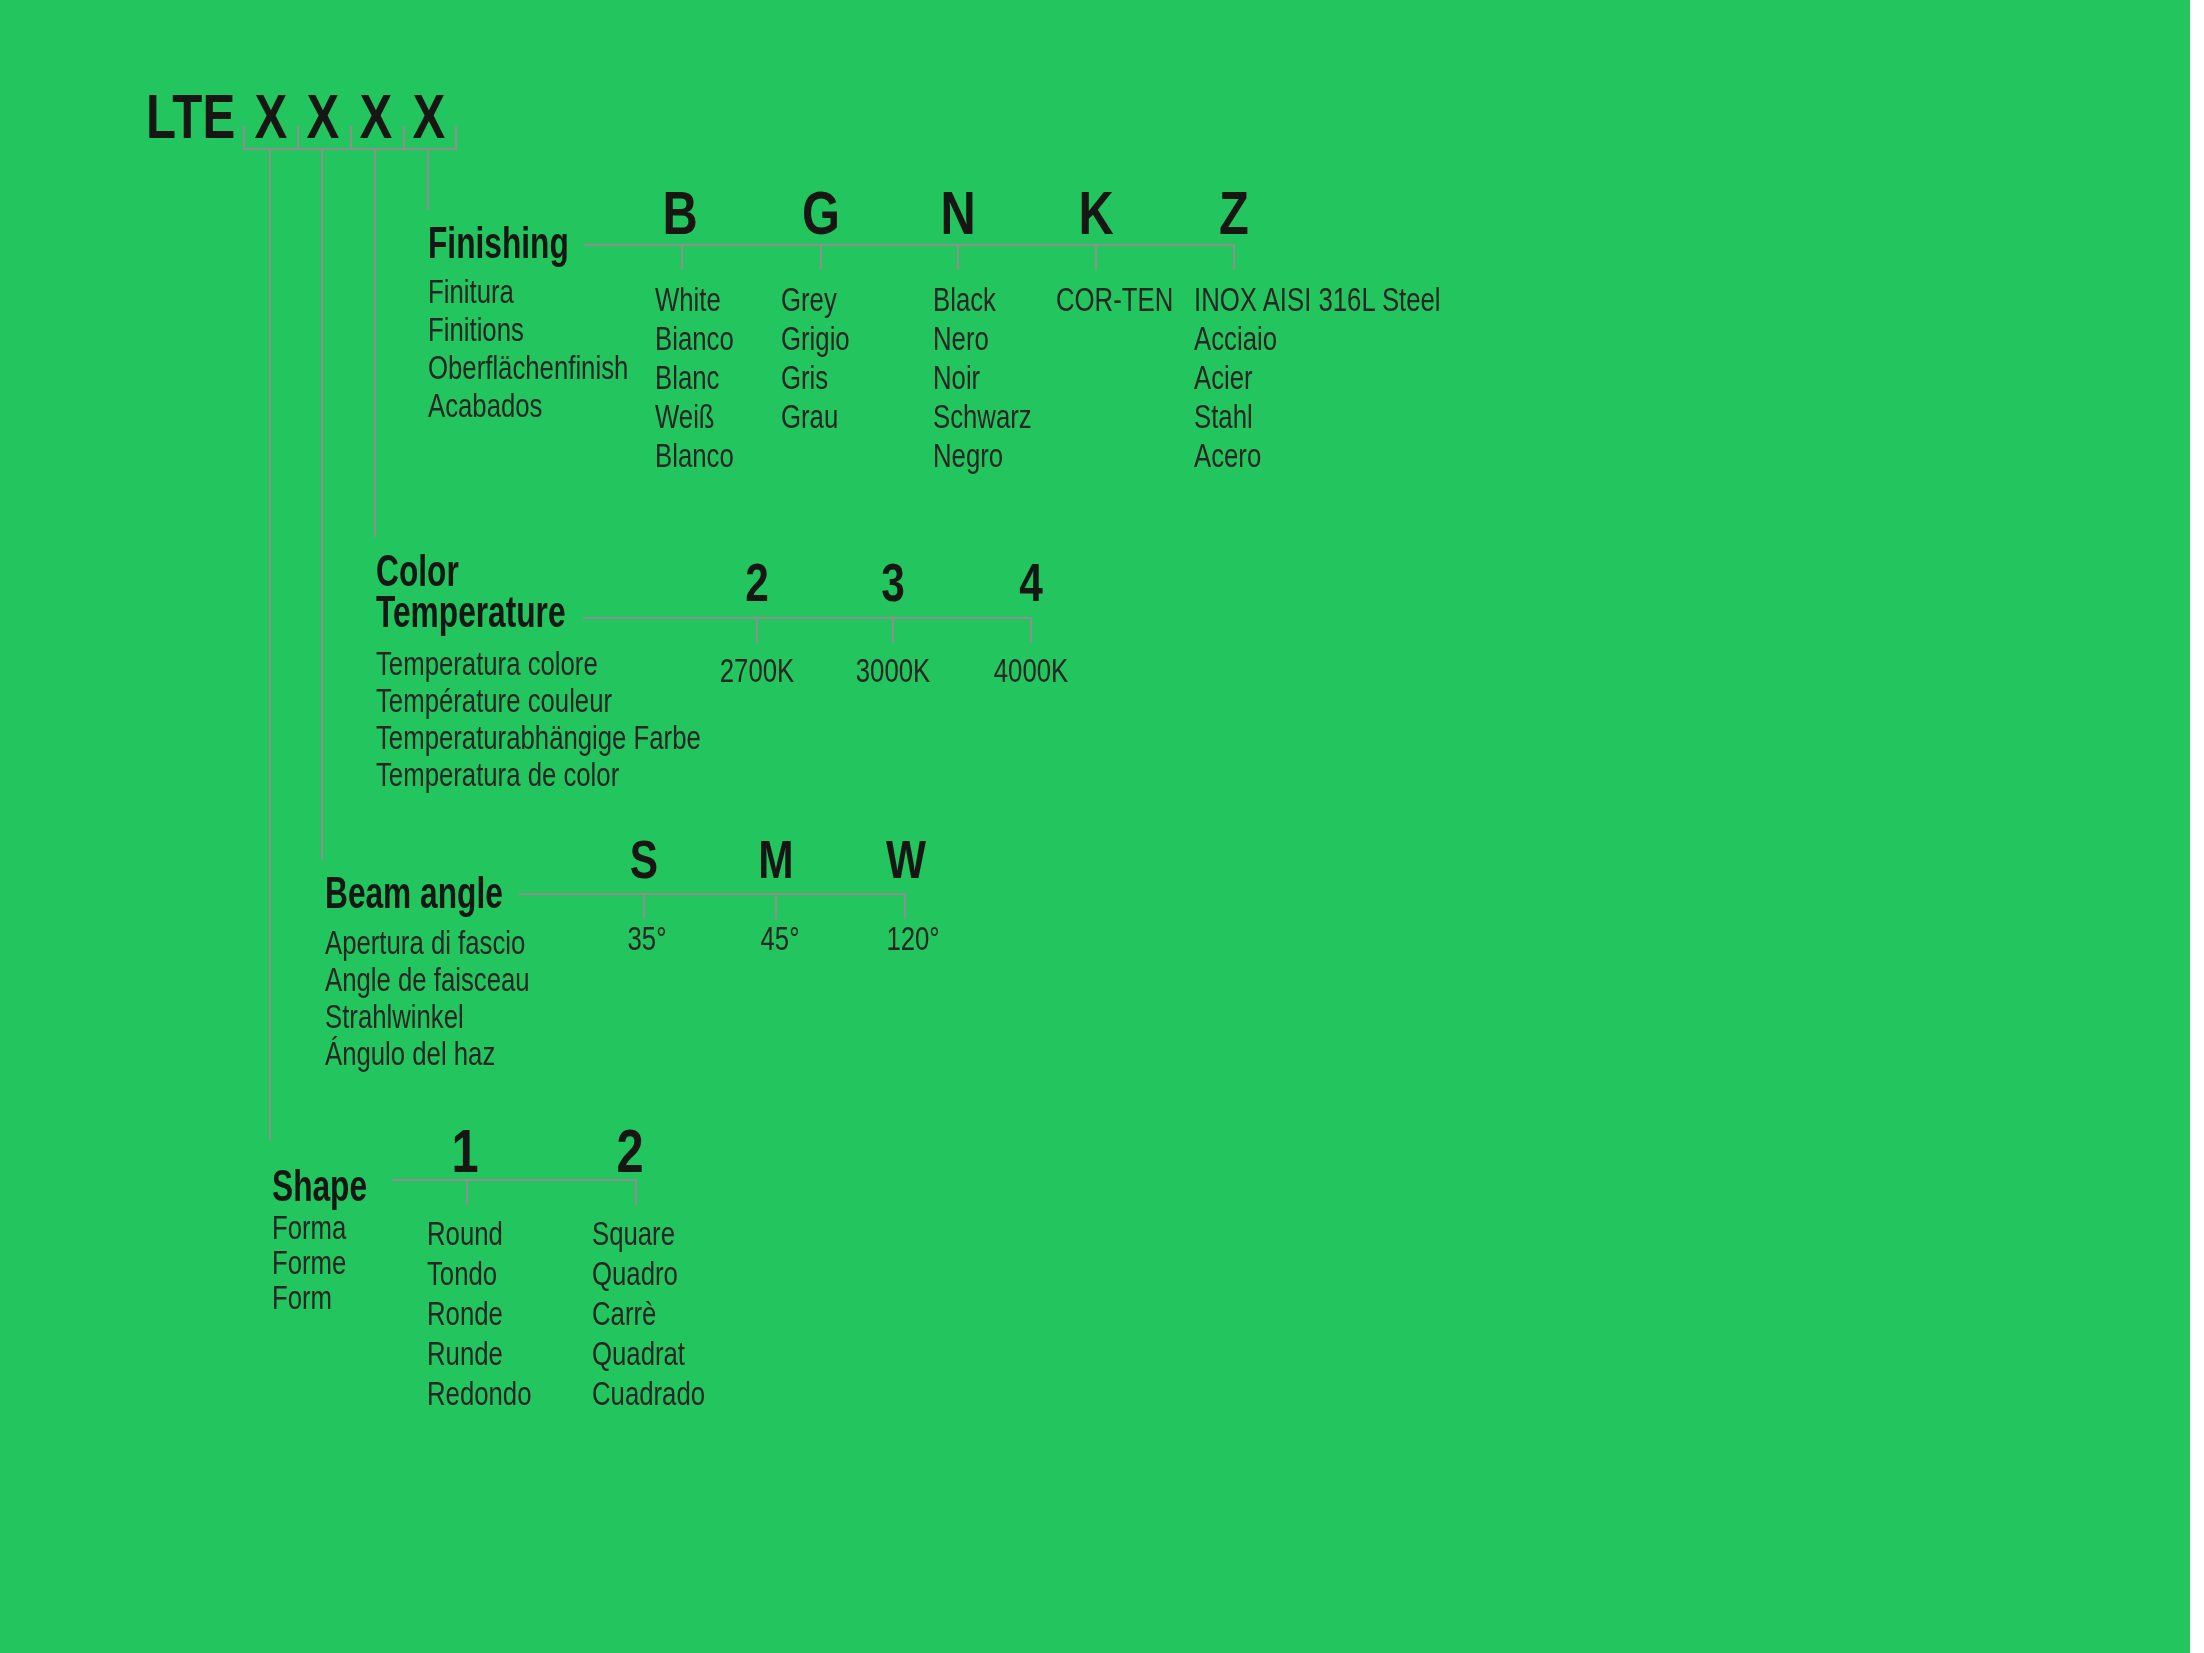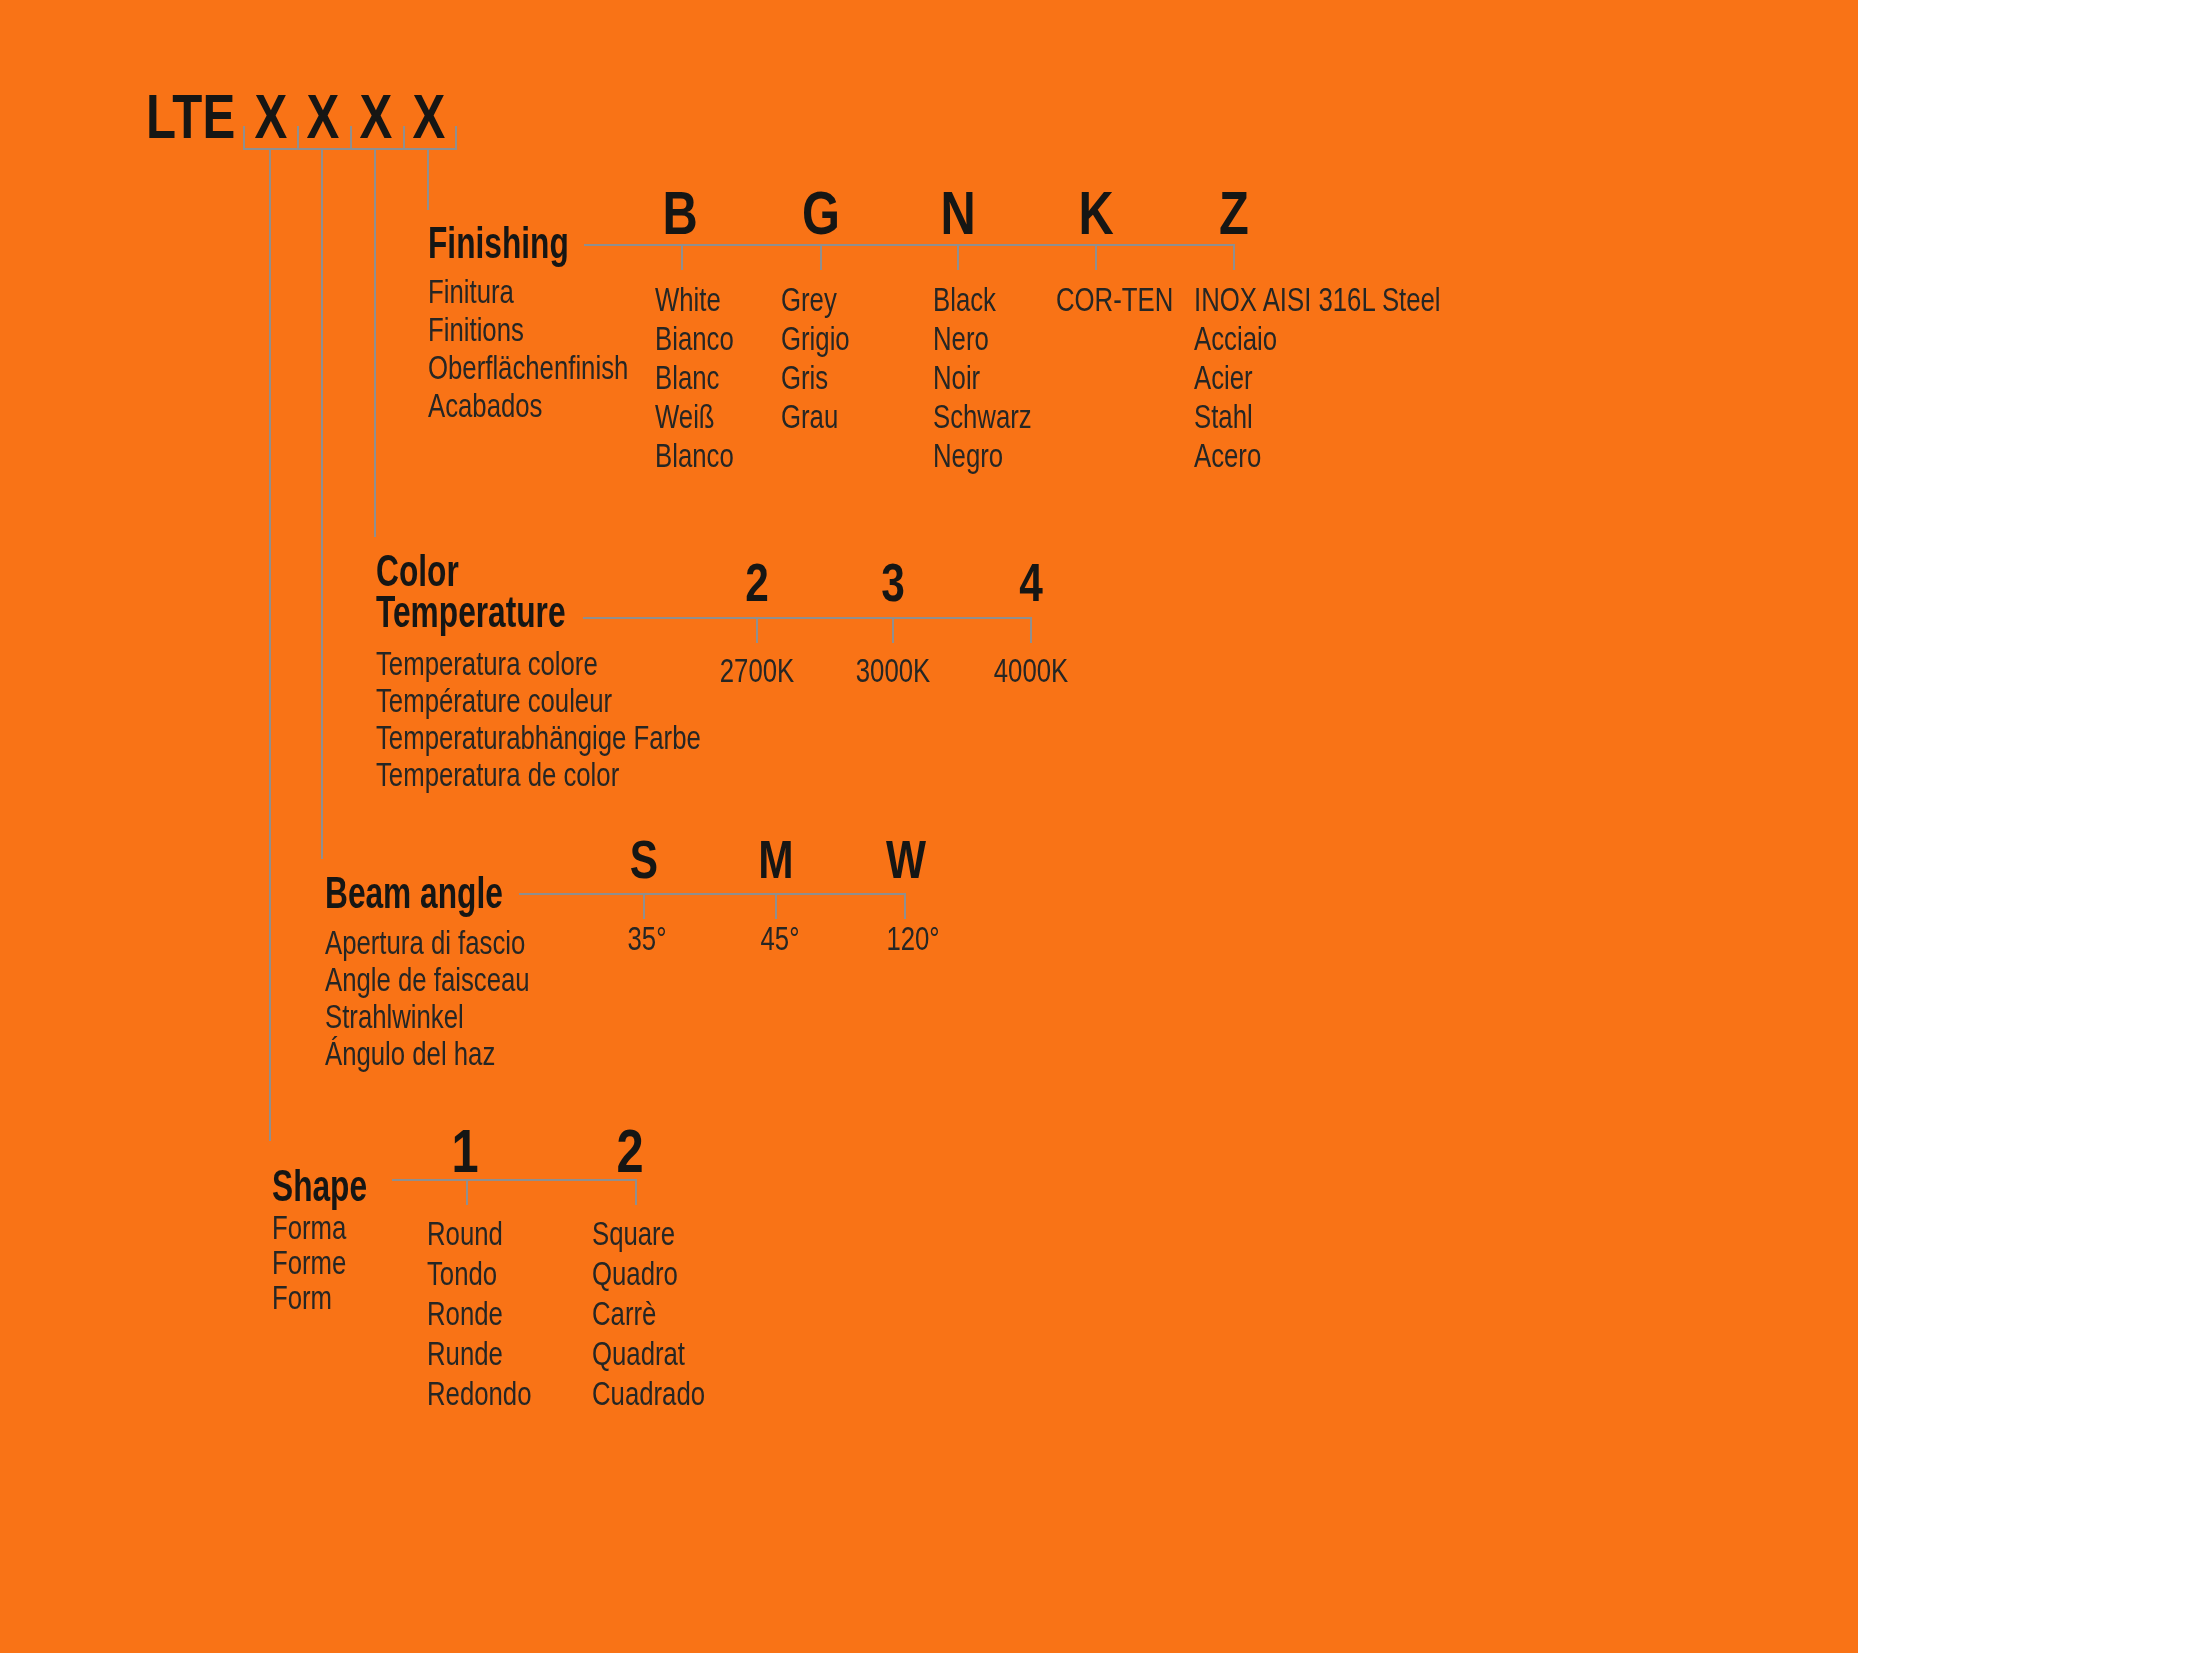--- a/index.html
+++ b/index.html
@@ -1,17 +1,17 @@
 <!DOCTYPE html>
 <html><head>
 <meta charset="utf-8">
 <style>
   html,body { margin:0; padding:0; background:#ffffff; }
   .canvas {
-    position:relative; width:1858px; height:1654px; background:#f97316;
+    position:relative; width:2190px; height:1654px; background:#22c55e;
     font-family:"Liberation Sans","DejaVu Sans",sans-serif;
     color:#1d1d1b; overflow:hidden;
   }
   .t { position:absolute; white-space:nowrap; line-height:1; }
   .title { font-size:44px; font-weight:bold; transform:scaleX(0.72); transform-origin:0 0; color:#161614; }
   .title-multi { position:absolute; transform:scaleX(0.72); transform-origin:0 0; color:#161614; }
   .title-multi .ln { font-size:44px; font-weight:bold; line-height:41px; height:41px; white-space:nowrap; }
   .code62 { font-size:61px; font-weight:bold; transform:translateX(-50%) scaleX(0.80); color:#161614; }
   .code54 { font-size:53px; font-weight:bold; transform:translateX(-50%) scaleX(0.80); color:#161614; }
   .hdr64 { font-size:63px; font-weight:bold; transform:scaleX(0.78); transform-origin:0 0; color:#161614; }

